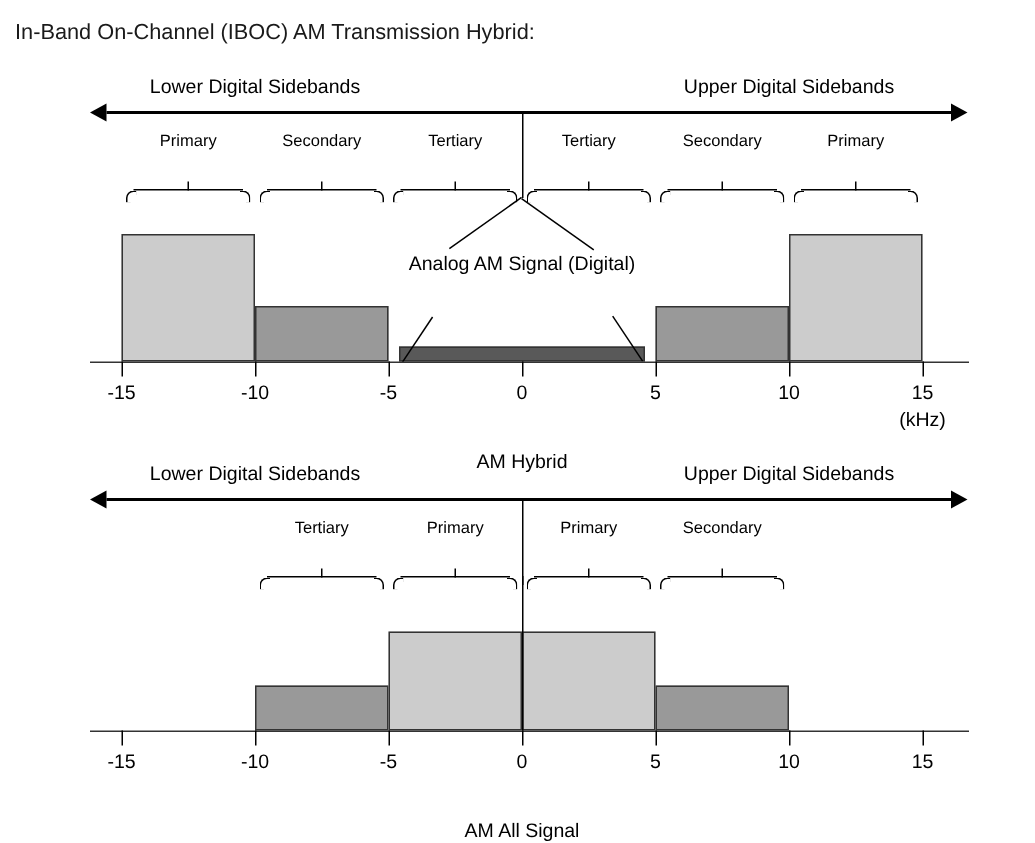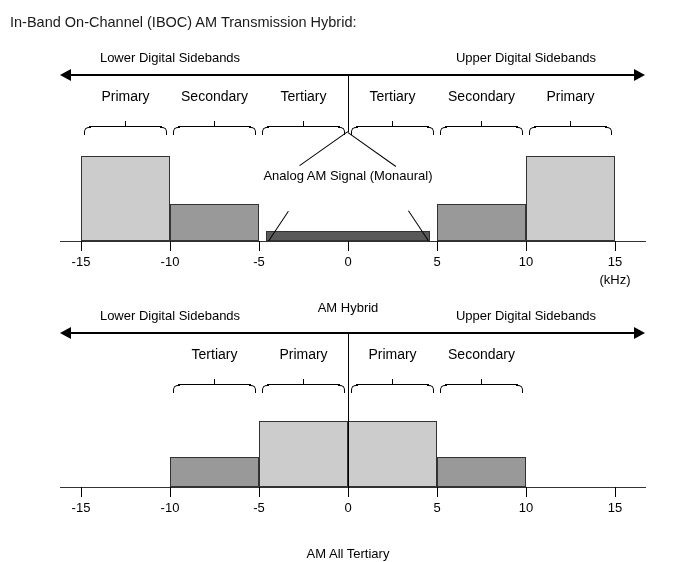--- a/index.html
+++ b/index.html
@@ -30,21 +30,21 @@
     position:absolute;width:0;height:0;
     border-top:6px solid transparent;
     border-bottom:6px solid transparent;
   }
   .arrow-head.left{border-right:11px solid #000;}
   .arrow-head.right{border-left:11px solid #000;}
 
   .center-line{position:absolute;width:0;border-left:1.6px solid #000;}
 
   .band-label{
-    position:absolute;font-size:14px;white-space:nowrap;
+    position:absolute;font-size:11px;white-space:nowrap;
     transform:translateX(-50%);
   }
 
   .brace{position:absolute;height:9px;}
   .brace .bl,.brace .br{
     position:absolute;bottom:0;height:7px;width:6px;
     border-top:1.4px solid #000;
   }
   .brace .bl{left:0;border-left:1.4px solid #000;border-top-left-radius:5px;}
   .brace .br{right:0;border-right:1.4px solid #000;border-top-right-radius:5px;}
@@ -132,21 +132,21 @@
       <div class="bar"></div>
       <div class="bl"></div>
       <div class="br"></div>
       <div class="tick"></div>
     </div>
     <div class="spec-bar" style="left: 69px; width: 89px; top: 116px; height: 85px; background: rgb(204, 204, 204);"></div>
     <div class="spec-bar" style="left: 158px; width: 89px; top: 164px; height: 37px; background: rgb(153, 153, 153);"></div>
     <div class="spec-bar" style="left: 425px; width: 89px; top: 164px; height: 37px; background: rgb(153, 153, 153);"></div>
     <div class="spec-bar" style="left: 514px; width: 89px; top: 116px; height: 85px; background: rgb(204, 204, 204);"></div>
     <div class="spec-bar" style="left: 254.12px; width: 163.76px; top: 191px; height: 10px; background: rgb(89, 89, 89);"></div>
-    <div class="callout-text" style="left: 336px; top: 128px;">Analog AM Signal (Monaural)</div>
+    <div class="callout-text" style="left: 336px; top: 128px;">Analog AM Signal (Digital)</div>
     <div class="leader" style="left: 336px; top: 92px; width: 58.8218px; transform: rotate(2.5253rad);"></div>
     <div class="leader" style="left: 336px; top: 92px; width: 58.8218px; transform: rotate(0.616297rad);"></div>
     <div class="leader" style="left: 256.12px; top: 201px; width: 36.0555px; transform: rotate(-0.982794rad);"></div>
     <div class="leader" style="left: 415.88px; top: 201px; width: 36.0555px; transform: rotate(-2.1588rad);"></div>
     <div class="baseline" style="left: 48px; width: 586px; top: 201px;"></div>
     <div class="tickmark" style="left: 69px; top: 201px; height: 10px;"></div>
     <div class="ticklabel" style="left: 69px; top: 214px;">-15</div>
     <div class="tickmark" style="left: 158px; top: 201px; height: 10px;"></div>
     <div class="ticklabel" style="left: 158px; top: 214px;">-10</div>
     <div class="tickmark" style="left: 247px; top: 201px; height: 10px;"></div>
@@ -209,15 +209,15 @@
     <div class="tickmark" style="left: 247px; top: 191px; height: 10px;"></div>
     <div class="ticklabel" style="left: 247px; top: 204px;">-5</div>
     <div class="tickmark" style="left: 336px; top: 191px; height: 10px;"></div>
     <div class="ticklabel" style="left: 336px; top: 204px;">0</div>
     <div class="tickmark" style="left: 425px; top: 191px; height: 10px;"></div>
     <div class="ticklabel" style="left: 425px; top: 204px;">5</div>
     <div class="tickmark" style="left: 514px; top: 191px; height: 10px;"></div>
     <div class="ticklabel" style="left: 514px; top: 204px;">10</div>
     <div class="tickmark" style="left: 603px; top: 191px; height: 10px;"></div>
     <div class="ticklabel" style="left: 603px; top: 204px;">15</div>
-    <div class="caption" style="left: 336px; top: 222px;">AM All Tertiary</div>
+    <div class="caption" style="left: 336px; top: 222px;">AM All Signal</div>
     <div class="center-line" style="left: 336px; top: 88px; height: 103px; z-index: 5;"></div>
   </div>
 
 </body></html>

